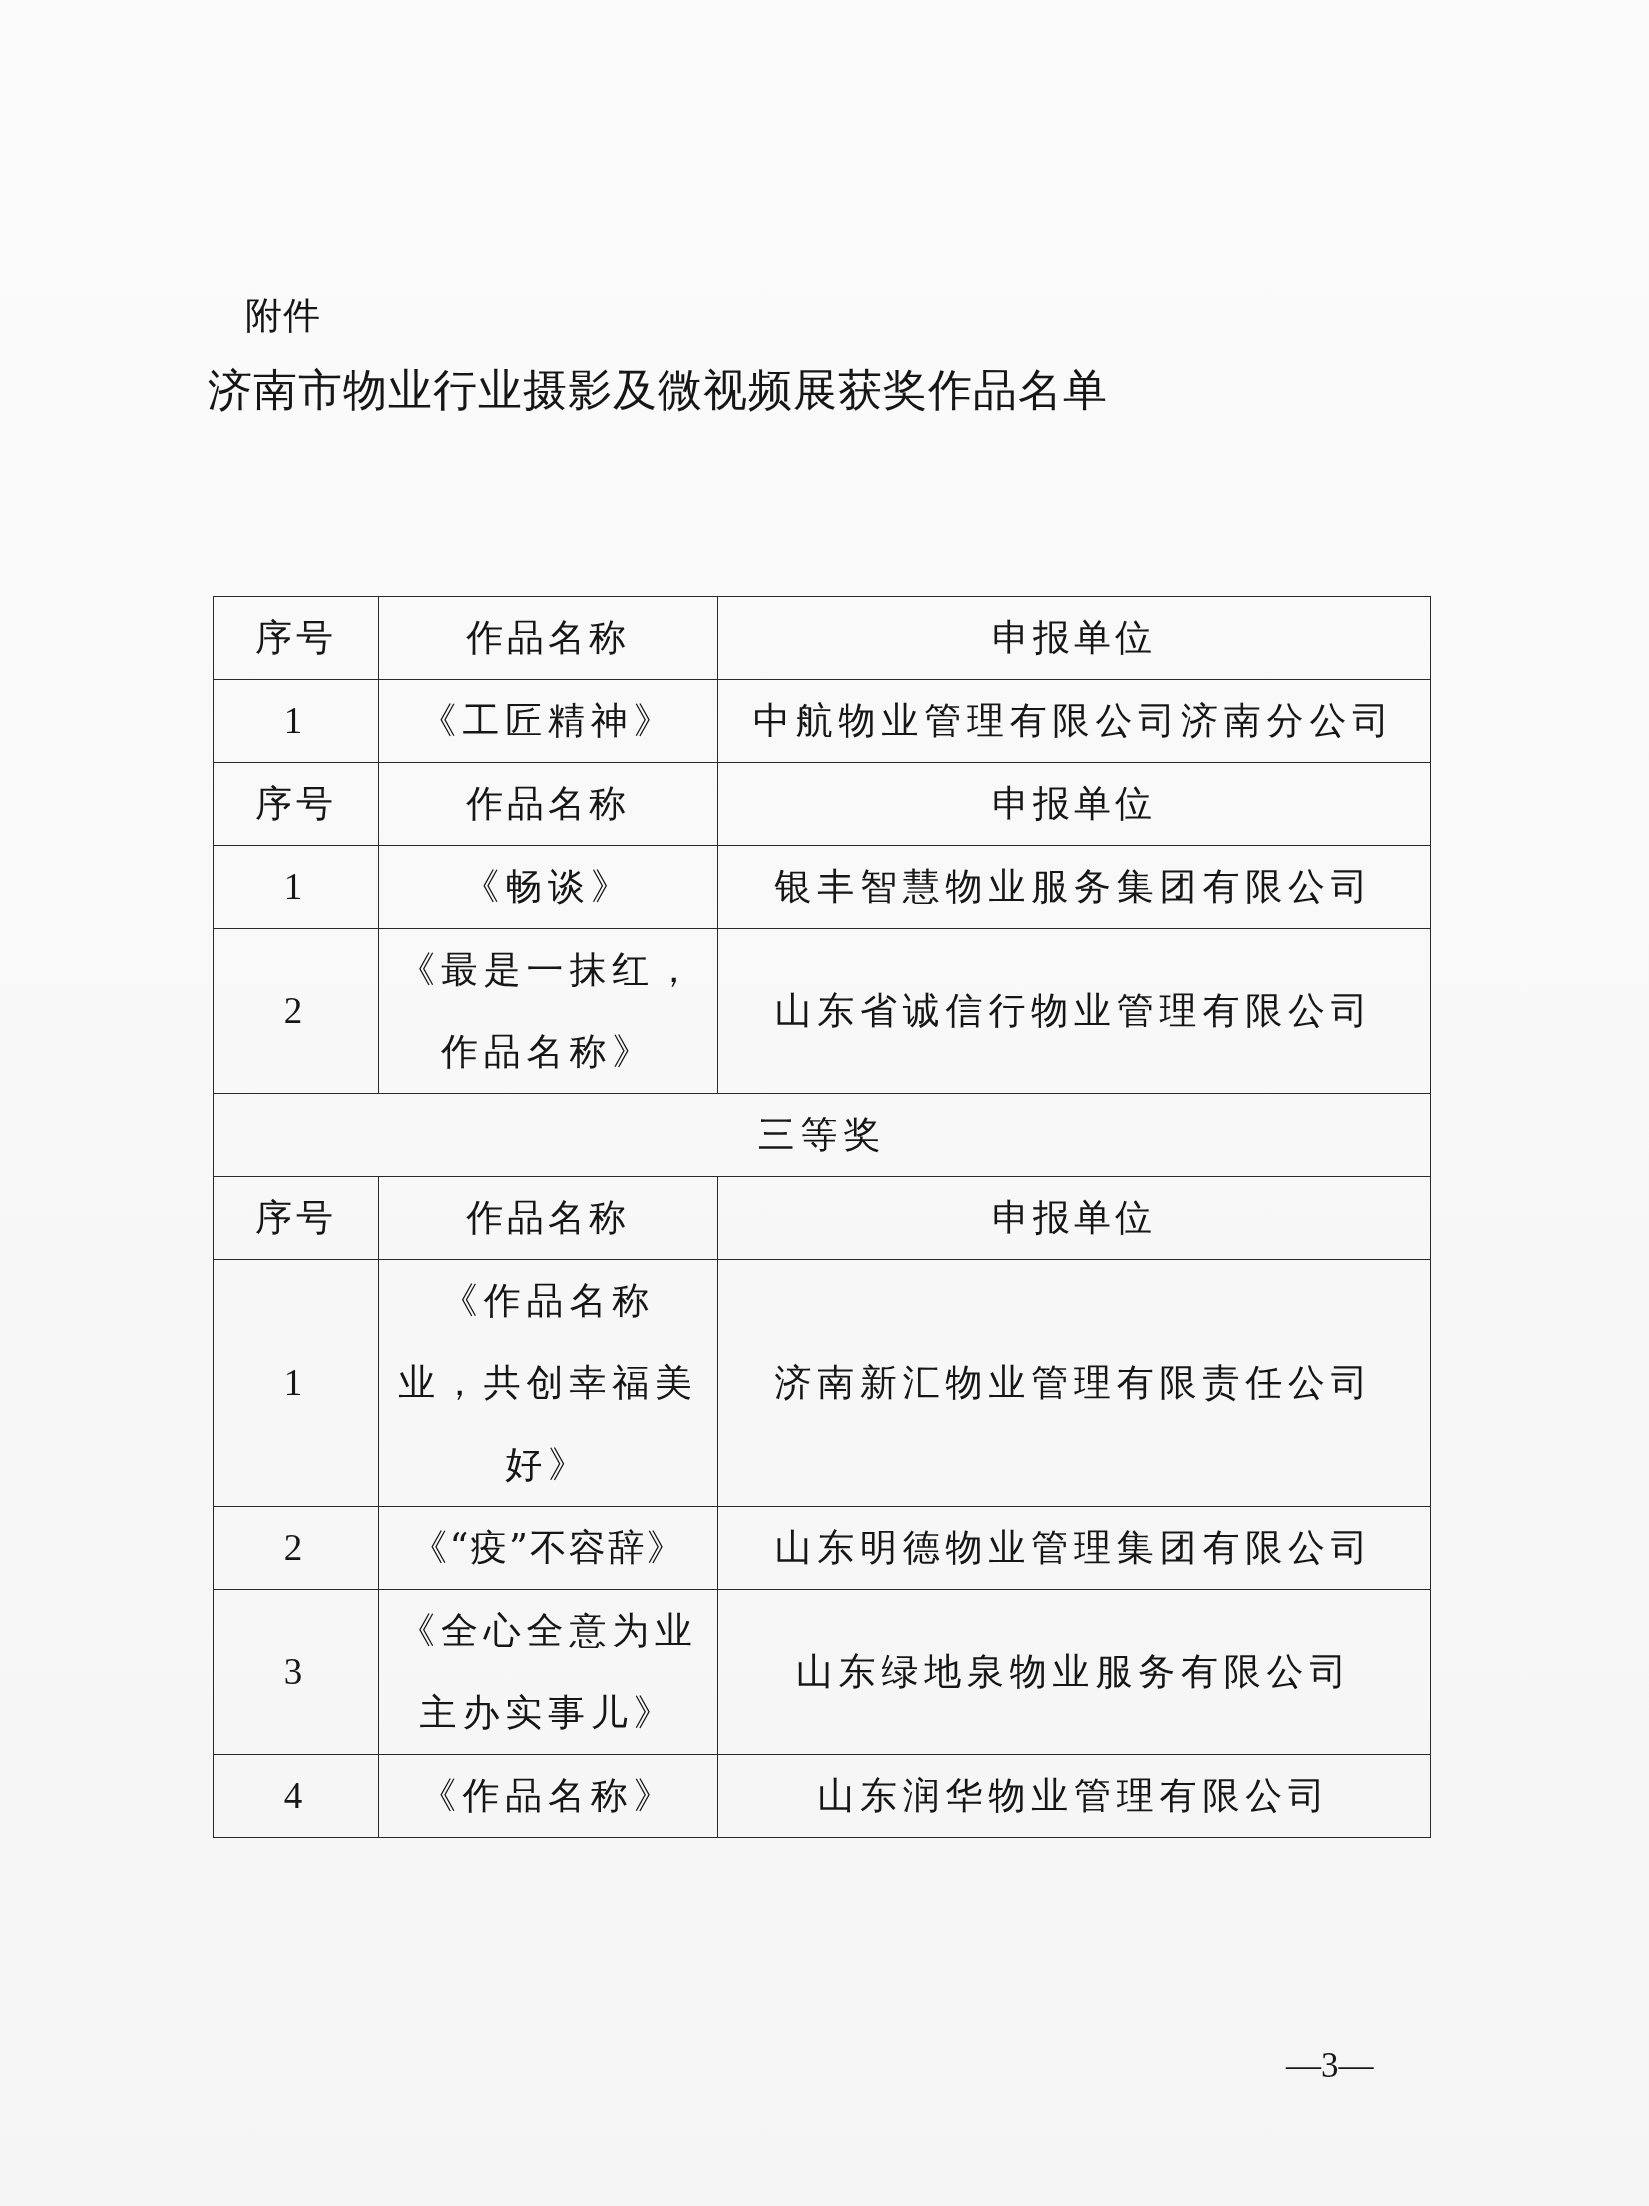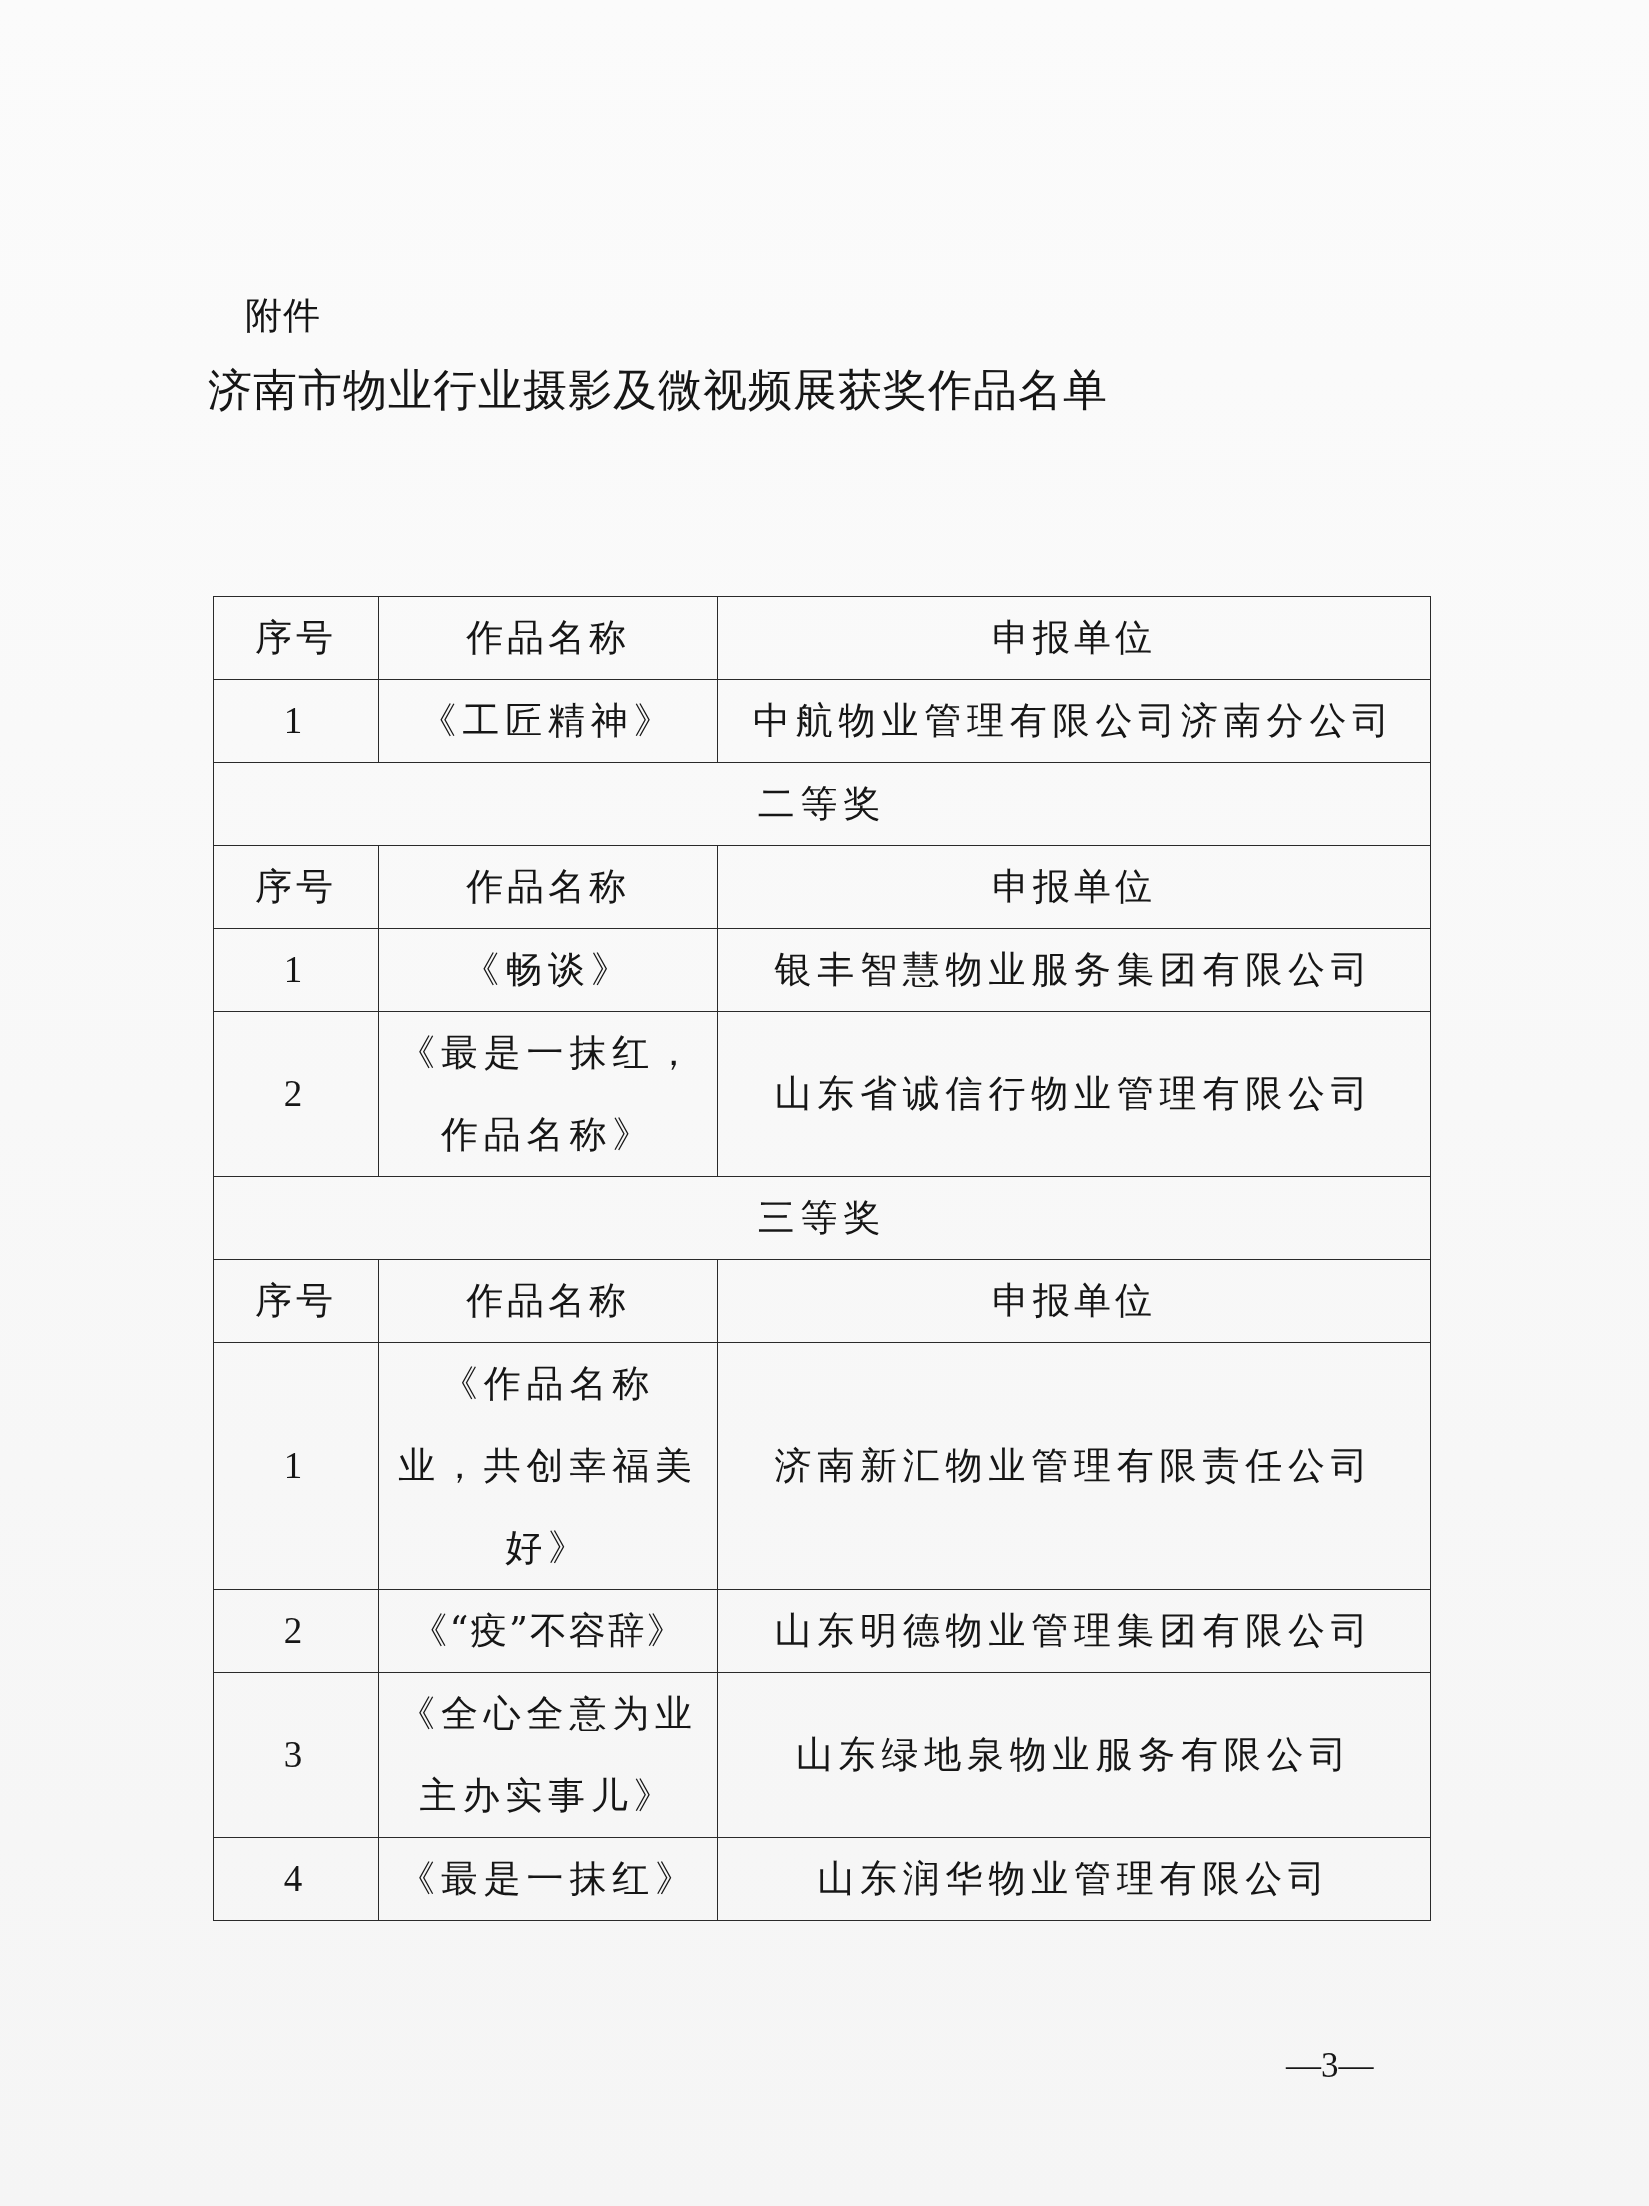--- a/index.html
+++ b/index.html
@@ -84,23 +84,20 @@
         <td>序号</td>
         <td>作品名称</td>
         <td>申报单位</td>
       </tr>
       <tr class="row-1">
         <td class="num">1</td>
         <td class="title-cell">《工匠精神》</td>
         <td>中航物业管理有限公司济南分公司</td>
       </tr>
 
-      <tr class="grade">
-        <td colspan="3">二等奖</td>
-      </tr>
       <tr class="header">
         <td>序号</td>
         <td>作品名称</td>
         <td>申报单位</td>
       </tr>
       <tr class="row-1">
         <td class="num">1</td>
         <td class="title-cell">《畅谈》</td>
         <td>银丰智慧物业服务集团有限公司</td>
       </tr>
@@ -138,21 +135,21 @@
       <tr>
         <td class="num">3</td>
         <td class="title-cell multiline">
           <span>《全心全意为业</span>
           <span>主办实事儿》</span>
         </td>
         <td>山东绿地泉物业服务有限公司</td>
       </tr>
       <tr class="row-1">
         <td class="num">4</td>
-        <td class="title-cell">《最是一抹红》</td>
+        <td class="title-cell">《作品名称》</td>
         <td>山东润华物业管理有限公司</td>
       </tr>
     </tbody>
   </table>
 
   <div class="page-number">—3—</div>
 </div>
 
 
 </body></html>

